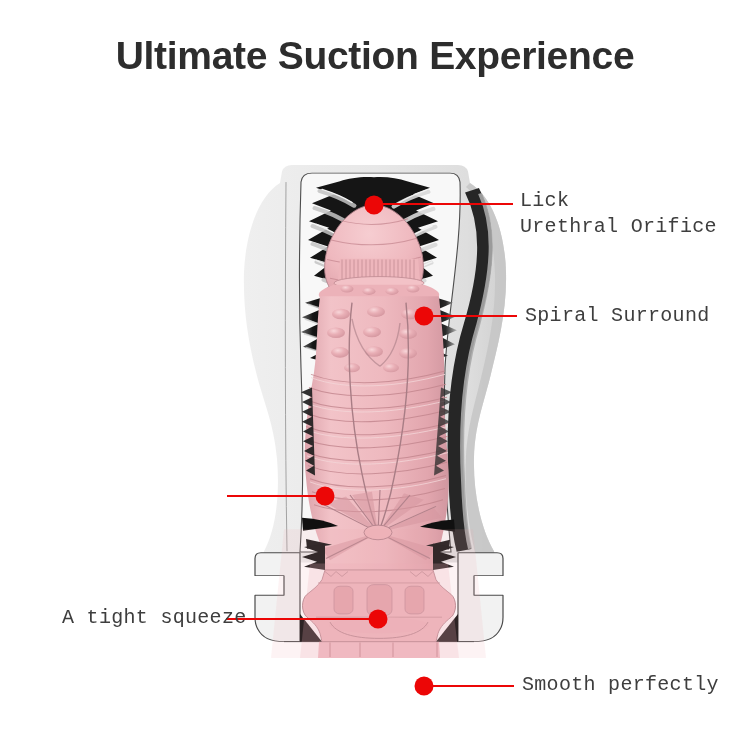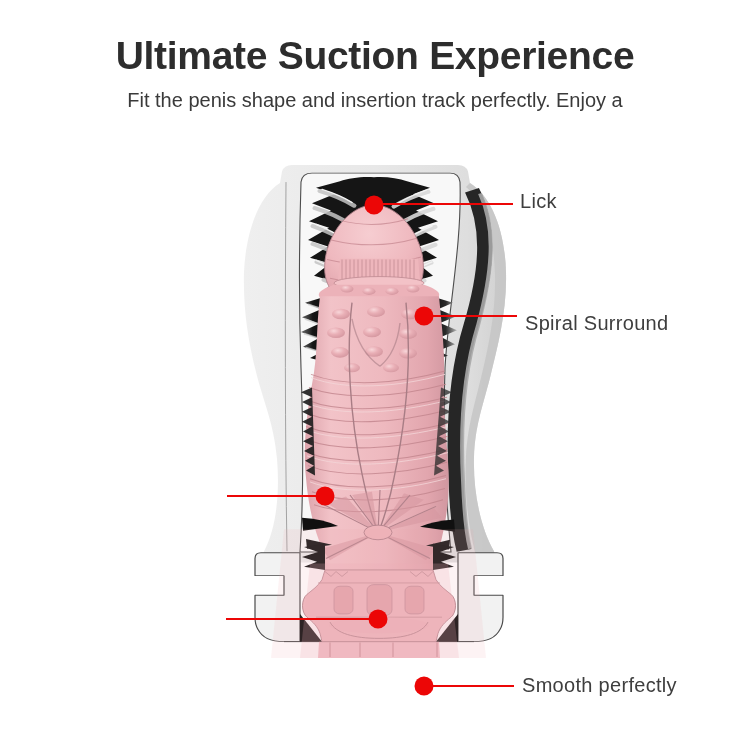--- a/index.html
+++ b/index.html
@@ -21,30 +21,29 @@
   .figure{position:absolute;left:230px;top:140px;width:300px;height:616px;}
   .co-dot{
     position:absolute;width:19px;height:19px;border-radius:50%;
     background:var(--accent_red,#ec0606);transform:translate(-50%,-50%);
   }
   .co-line{position:absolute;height:2.4px;background:var(--accent_red,#ec0606);}
   .co-label{
     position:absolute;font-size:20px;line-height:26px;letter-spacing:.3px;
     color:var(--label_color,#3e3e3e);white-space:nowrap;
   }
-  .co-label span{display:block;}
+  .co-label span{display:block;font-family:Liberation Mono, monospace;}
 </style>
 </head>
 <body>
 
 <div class="stage">
 
   <h1 class="title">Ultimate Suction Experience</h1>
   <p class="subtitle">
-    <span>Fit the penis shape and insertion track perfectly. Enjoy a</span>
   </p>
 
   <div class="figure">
     <svg width="300" height="616" viewBox="230 140 300 756" preserveAspectRatio="none" style="position:absolute;left:0;top:0;">
       <defs>
         <linearGradient id="gCase" x1="0" y1="0" x2="1" y2="0">
           <stop offset="0" stop-color="#efefef"></stop>
             <stop offset=".5" stop-color="#e8e8e8"></stop>
           <stop offset=".85" stop-color="#dedede"></stop>
             <stop offset="1" stop-color="#d0d0d0"></stop>
@@ -245,33 +244,37 @@
         <path d="M271,756 L284,598 L473,598 L486,756 Z" fill="rgba(238,172,180,0.14)"></path>
         <path d="M300,756 L310,640 L448,640 L459,756 Z" fill="rgba(238,172,180,0.22)"></path>
       </g>
     </svg>
   </div>
 
   <div class="co-dot" style="left:374px;top:189px"></div>
   <div class="co-line" style="left:382px;top:187px;width:131px"></div>
   <div class="co-label" style="left:520px;top:172px">
     <span>Lick</span>
+    <span>Urethral Orifice</span>
   </div>
 
   <div class="co-dot" style="left:424px;top:300px"></div>
   <div class="co-line" style="left:432px;top:299px;width:85px"></div>
-  <div class="co-label" style="left:525px;top:294px">
+  <div class="co-label" style="left:525px;top:287px">
     <span>Spiral Surround</span>
   </div>
 
   <div class="co-dot" style="left:325px;top:480px"></div>
   <div class="co-line" style="left:227px;top:479px;width:91px"></div>
 
   <div class="co-dot" style="left:378px;top:603px"></div>
   <div class="co-line" style="left:226px;top:602px;width:144px"></div>
+  <div class="co-label" style="left:62px;top:589px">
+    <span>A tight squeeze</span>
+  </div>
 
   <div class="co-dot" style="left:424px;top:670px"></div>
   <div class="co-line" style="left:432px;top:669px;width:82px"></div>
   <div class="co-label" style="left:522px;top:656px">
     <span>Smooth perfectly</span>
   </div>
 
 </div>
 
 </body></html>

